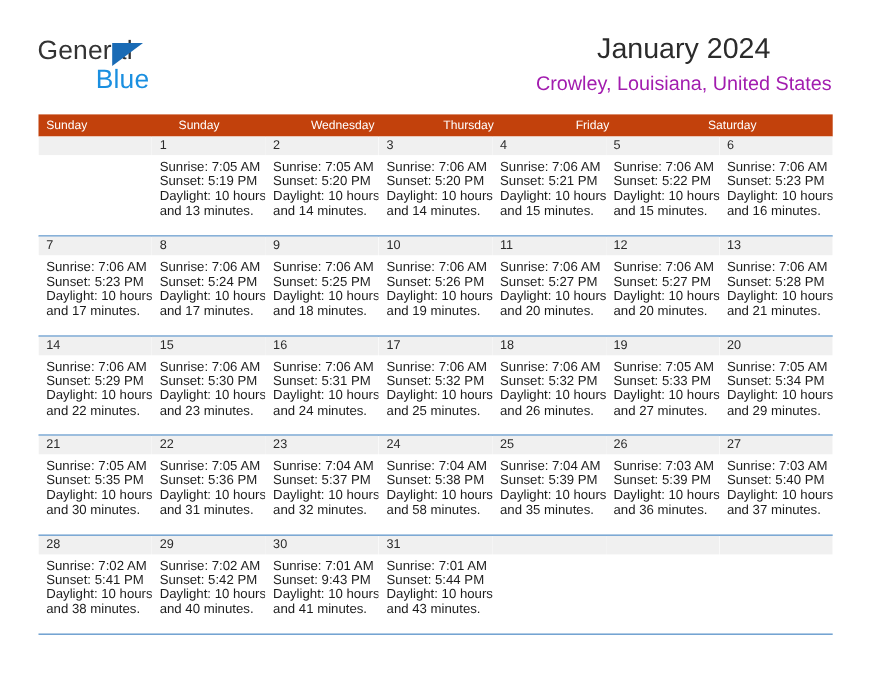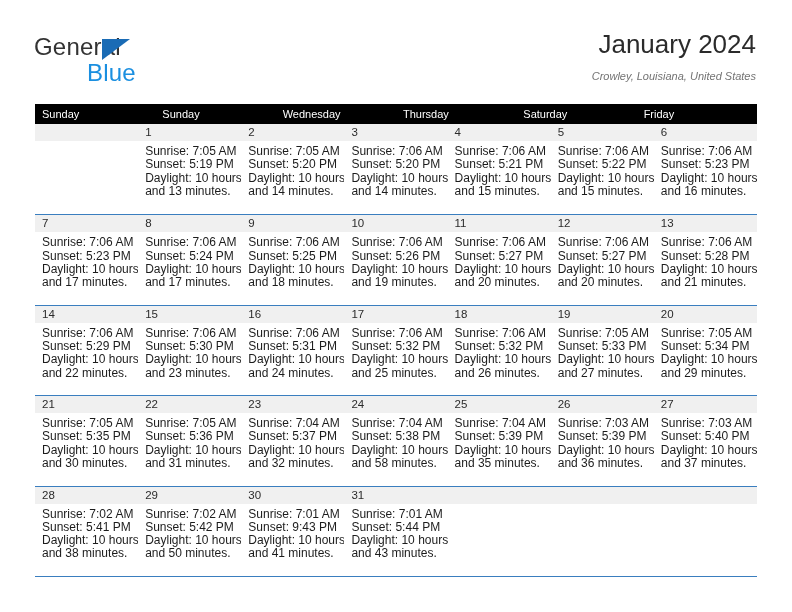--- a/index.html
+++ b/index.html
@@ -62,47 +62,46 @@
     top: 26px;
     font-size: 24px;
     color: #1a8fe0;
     line-height: 27px;
     letter-spacing: 0.2px;
   }
   .title-block {
     position: absolute;
     right: 36px;
     top: 28px;
-    text-align: right;
+    text-align: center;
   }
   .cal-title {
     font-size: 26px;
     color: #2b2b2b;
     line-height: 32px;
     white-space: nowrap;
   }
   .cal-subtitle {
     margin-top: 8px;
-    font-size: 11px;
-    color: #737373;
+    font-size: 18px;
+    color: #a21caf;
     line-height: 17px;
     white-space: nowrap;
-    font-style: italic;
   }
 
   
   .calendar {
     position: absolute;
     left: 35px;
     top: 104px;
     width: 722px;
   }
   .weekday-row {
     display: flex;
-    background: #000000;
+    background: #c2410c;
     height: 20px;
   }
   .weekday {
     flex: 1 1 0;
     color: #ffffff;
     font-size: 11px;
     line-height: 20px;
     padding-left: 7px;
     box-sizing: border-box;
     white-space: nowrap;
@@ -171,22 +170,22 @@
     </div>
 
   </div>
 
   <div class="calendar">
     <div class="weekday-row">
       <div class="weekday">Sunday</div>
       <div class="weekday">Sunday</div>
       <div class="weekday">Wednesday</div>
       <div class="weekday">Thursday</div>
+      <div class="weekday">Friday</div>
       <div class="weekday">Saturday</div>
-      <div class="weekday">Friday</div>
     </div>
 
     <div id="weeks-container">
         <div class="week-row">
           <div class="day-cell empty">
             <div class="day-number-band">
               <div class="day-number"></div>
             </div>
           </div>
           <div class="day-cell">
@@ -506,21 +505,21 @@
             </div>
           </div>
           <div class="day-cell">
             <div class="day-number-band">
               <div class="day-number">29</div>
             </div>
             <div class="day-info">
               <div>Sunrise: 7:02 AM</div>
               <div>Sunset: 5:42 PM</div>
               <div>Daylight: 10 hours</div>
-              <div>and 50 minutes.</div>
+              <div>and 40 minutes.</div>
             </div>
           </div>
           <div class="day-cell">
             <div class="day-number-band">
               <div class="day-number">30</div>
             </div>
             <div class="day-info">
               <div>Sunrise: 7:01 AM</div>
               <div>Sunset: 9:43 PM</div>
               <div>Daylight: 10 hours</div>

